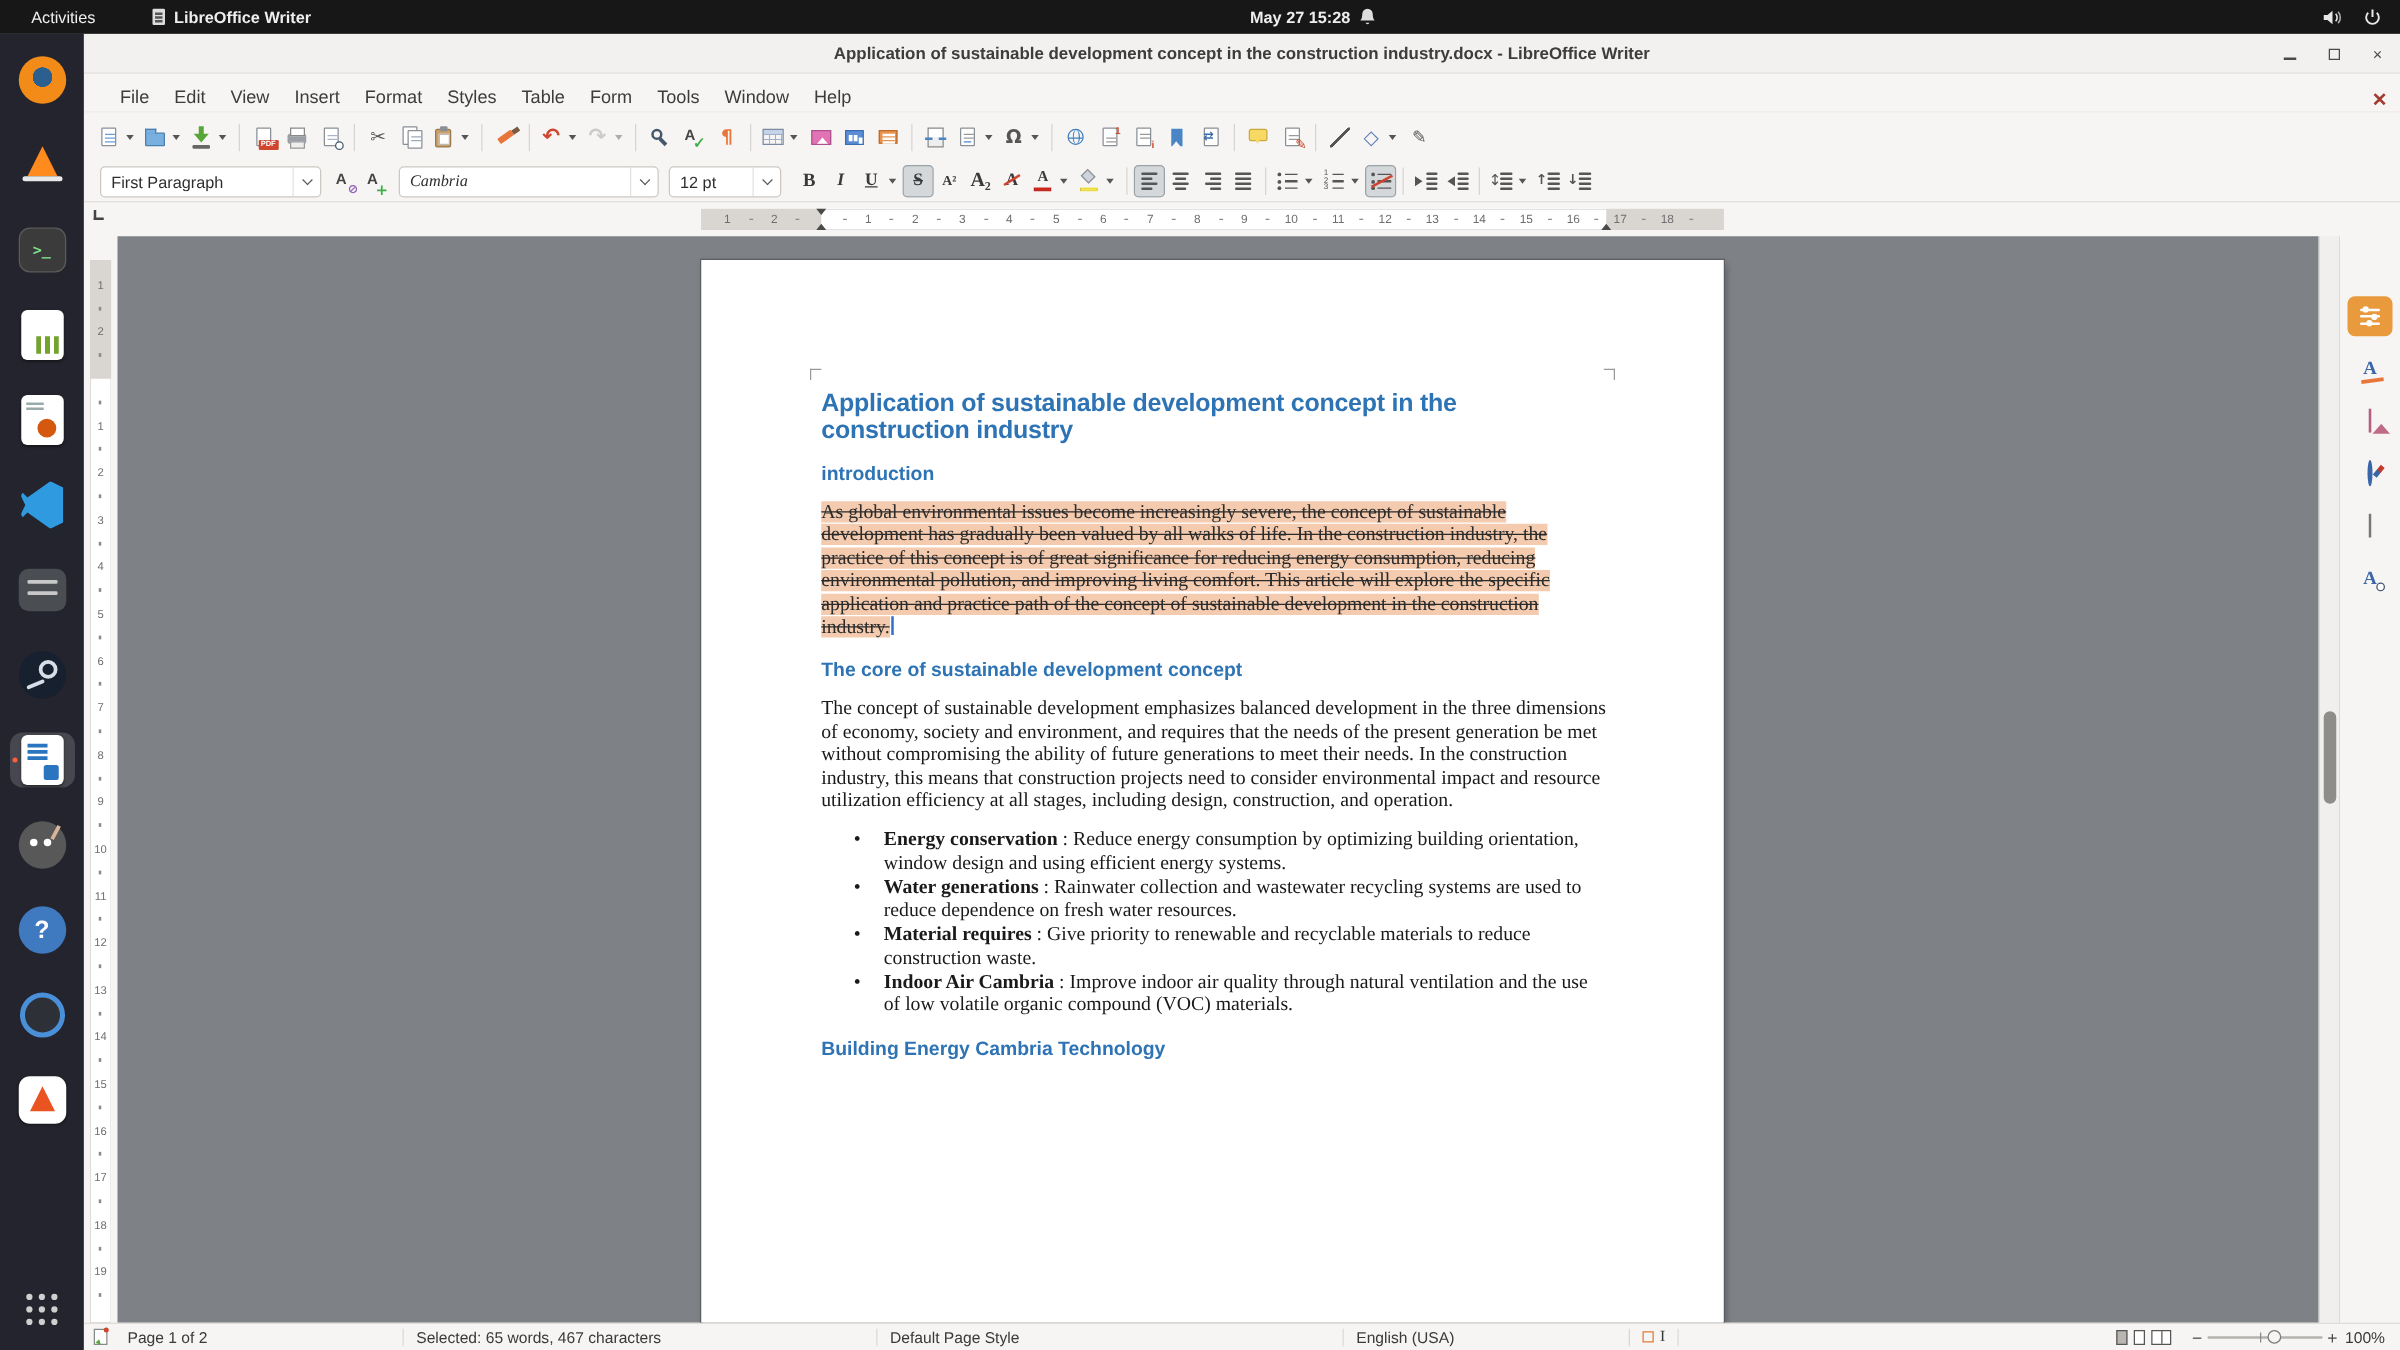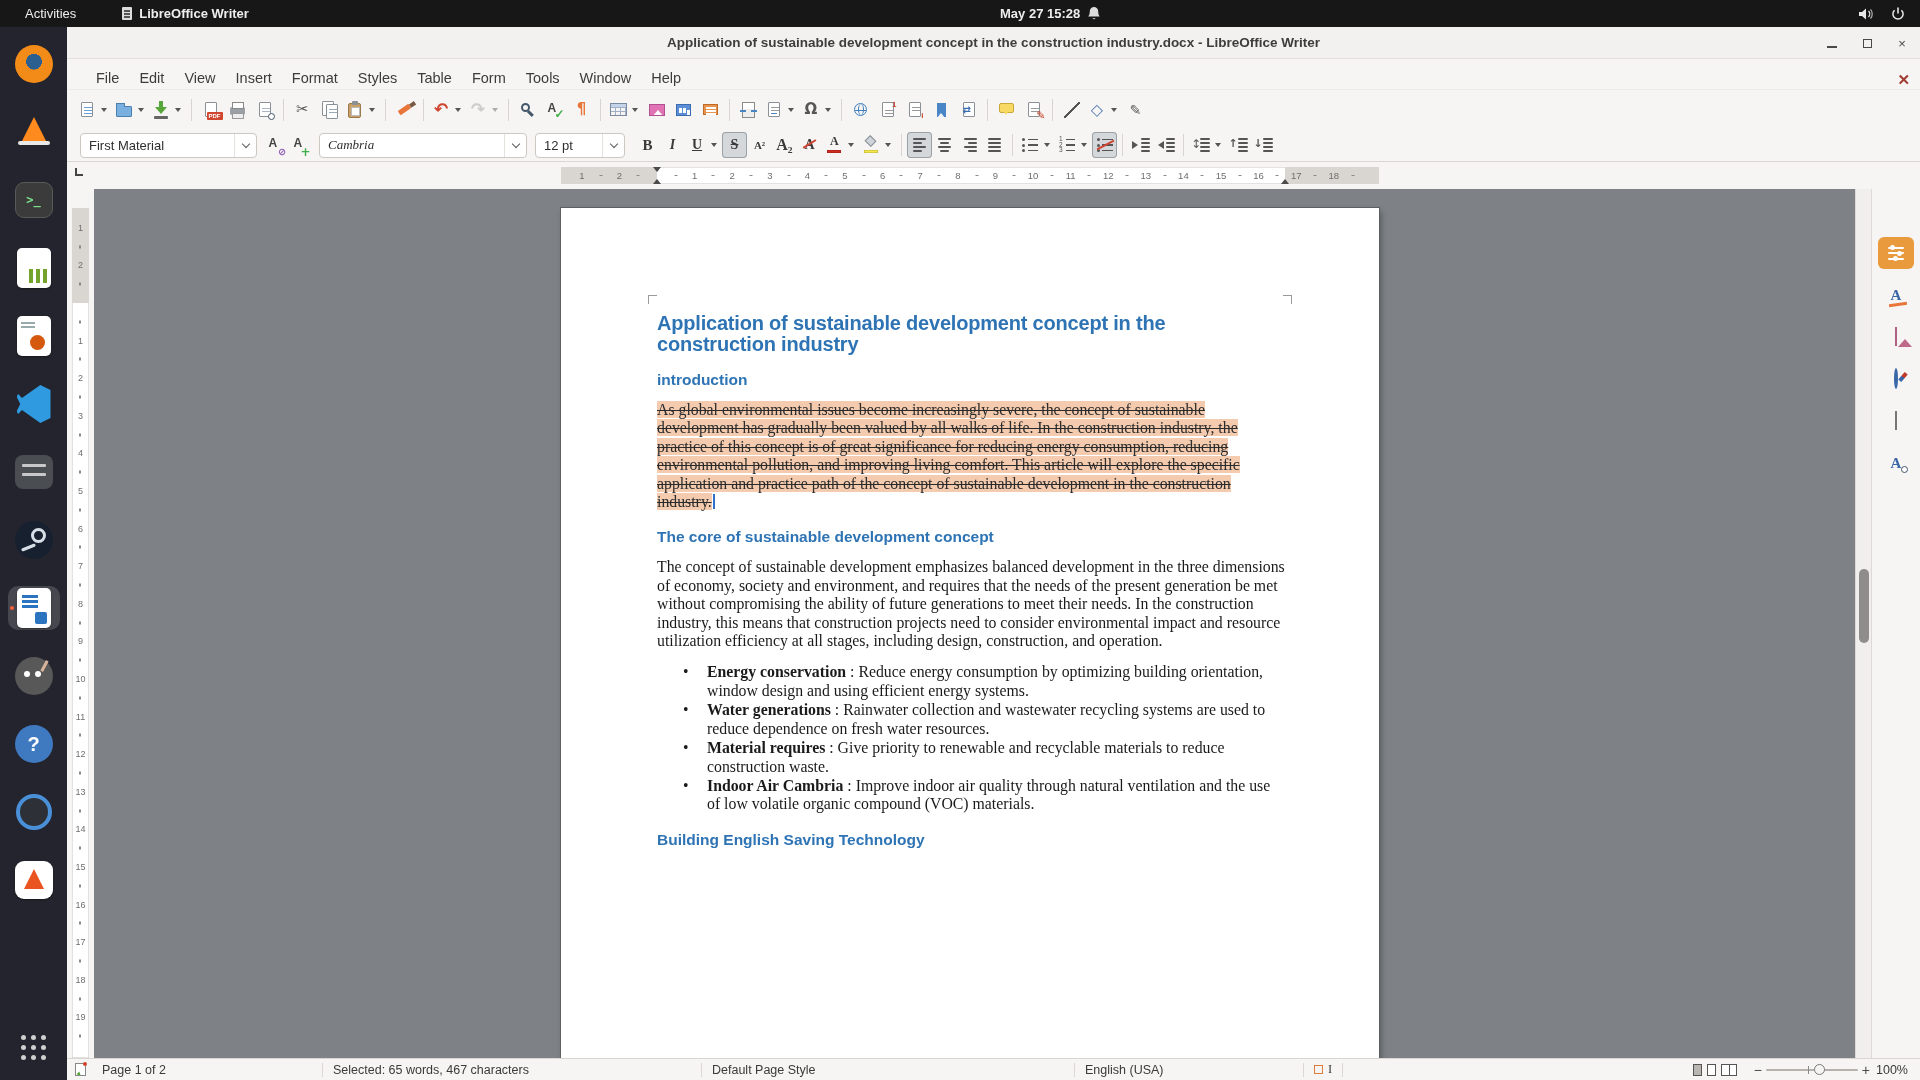--- a/index.html
+++ b/index.html
@@ -529,21 +529,21 @@
       </span>
       <span class="tbtn">
         <span class="tbi">
           <span class="g" style="color:#5a5a5a;font-size:14px">✎</span>
         </span>
       </span>
     </div>
 
   <div id="toolbar2">
     <span class="combo" style="width:177px">
-      <span class="ctext">First Material</span>
+      <span class="ctext">First Paragraph</span>
       <span class="chevbox">
           <span class="chev"></span>
         </span>
     </span>
     <span id="stylebtns" style="display:flex;margin:0 6px">
         <span class="tbtn">
           <span class="tbi">
             <b class="abc">A</b>
             <span class="g" style="color:#8f5fb7;position:absolute;right:-1px;bottom:-2px;font-size:10px;font-weight:bold">⊘</span>
           </span>
@@ -893,21 +893,21 @@
               <div class="doc-h">introduction</div>
               <div class="doc-p"><span class="hlsel strike">As global environmental issues become increasingly severe, the concept of sustainable development has gradually been valued by all walks of life. In the construction industry, the practice of this concept is of great significance for reducing energy consumption, reducing environmental pollution, and improving living comfort. This article will explore the specific application and practice path of the concept of sustainable development in the construction industry.</span><span class="caret"></span></div>
               <div class="doc-h">The core of sustainable development concept</div>
               <div class="doc-p">The concept of sustainable development emphasizes balanced development in the three dimensions of economy, society and environment, and requires that the needs of the present generation be met without compromising the ability of future generations to meet their needs. In the construction industry, this means that construction projects need to consider environmental impact and resource utilization efficiency at all stages, including design, construction, and operation.</div>
               <div class="doc-ul">
                 <div class="doc-li"><span class="bullet">•</span><b>Energy conservation</b> : Reduce energy consumption by optimizing building orientation, window design and using efficient energy systems.</div>
                 <div class="doc-li"><span class="bullet">•</span><b>Water generations</b> : Rainwater collection and wastewater recycling systems are used to reduce dependence on fresh water resources.</div>
                 <div class="doc-li"><span class="bullet">•</span><b>Material requires</b> : Give priority to renewable and recyclable materials to reduce construction waste.</div>
                 <div class="doc-li"><span class="bullet">•</span><b>Indoor Air Cambria</b> : Improve indoor air quality through natural ventilation and the use of low volatile organic compound (VOC) materials.</div>
               </div>
-              <div class="doc-h">Building English Saving Technology</div>
+              <div class="doc-h">Building Energy Cambria Technology</div>
             </div>
         </div>
       </div>
     </div>
 
     <div id="vscroll">
       <div id="vthumb"></div>
     </div>
 
     <div id="sidebar">

